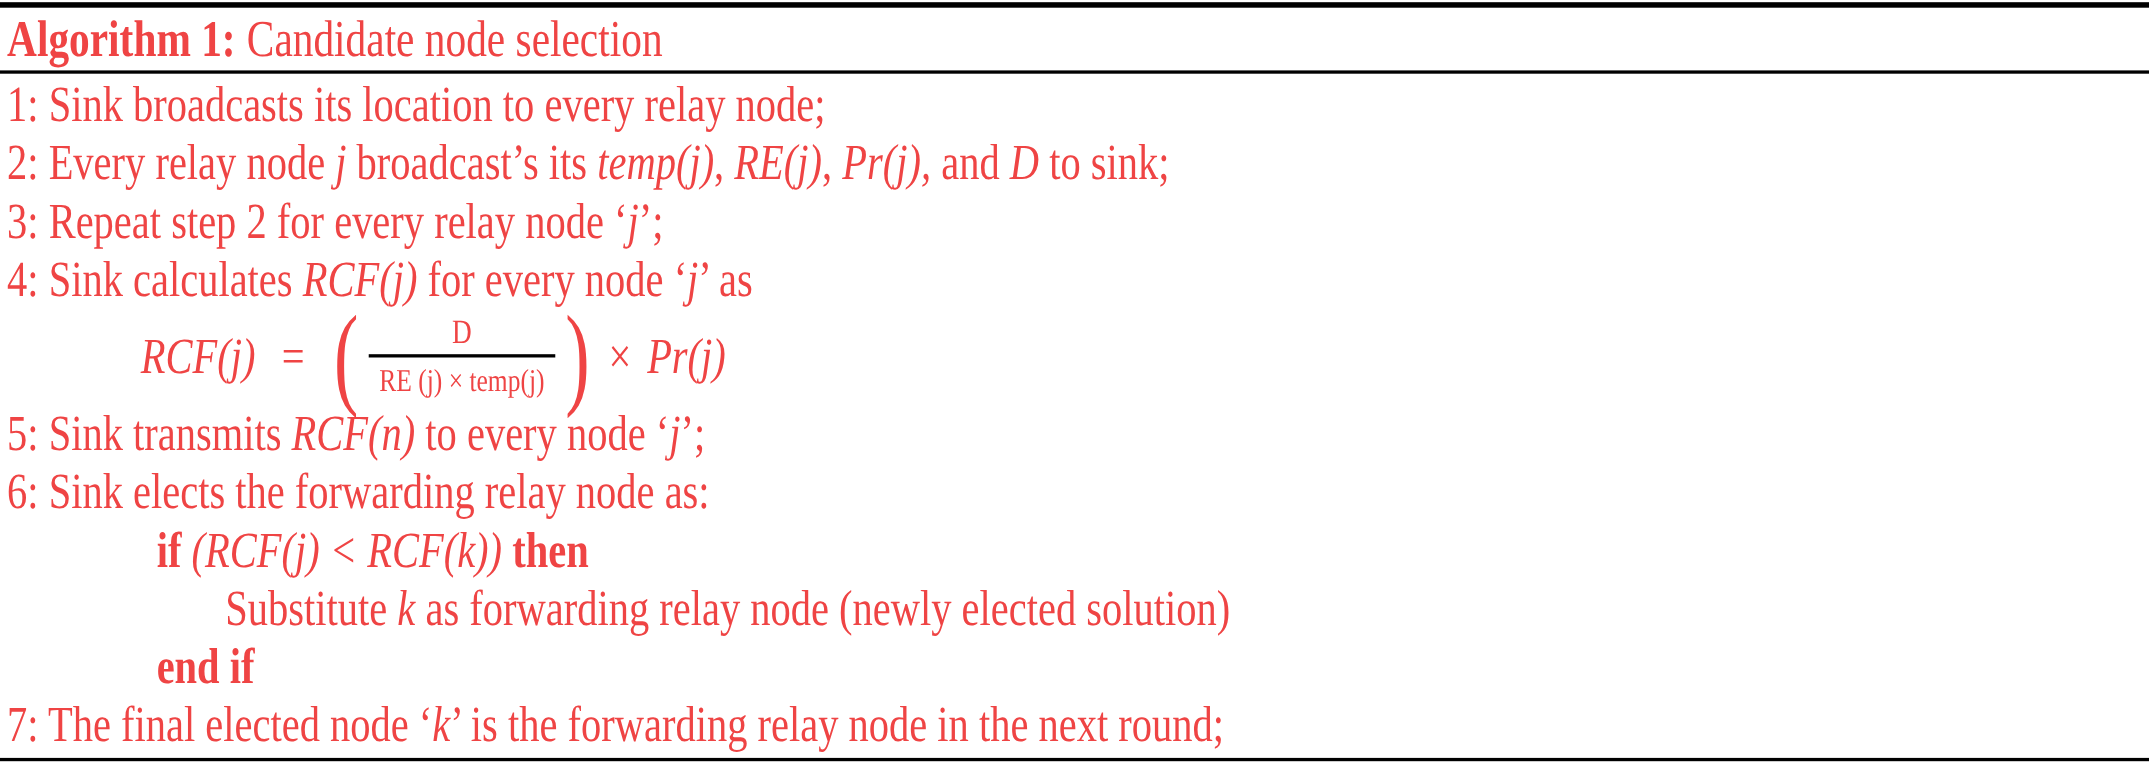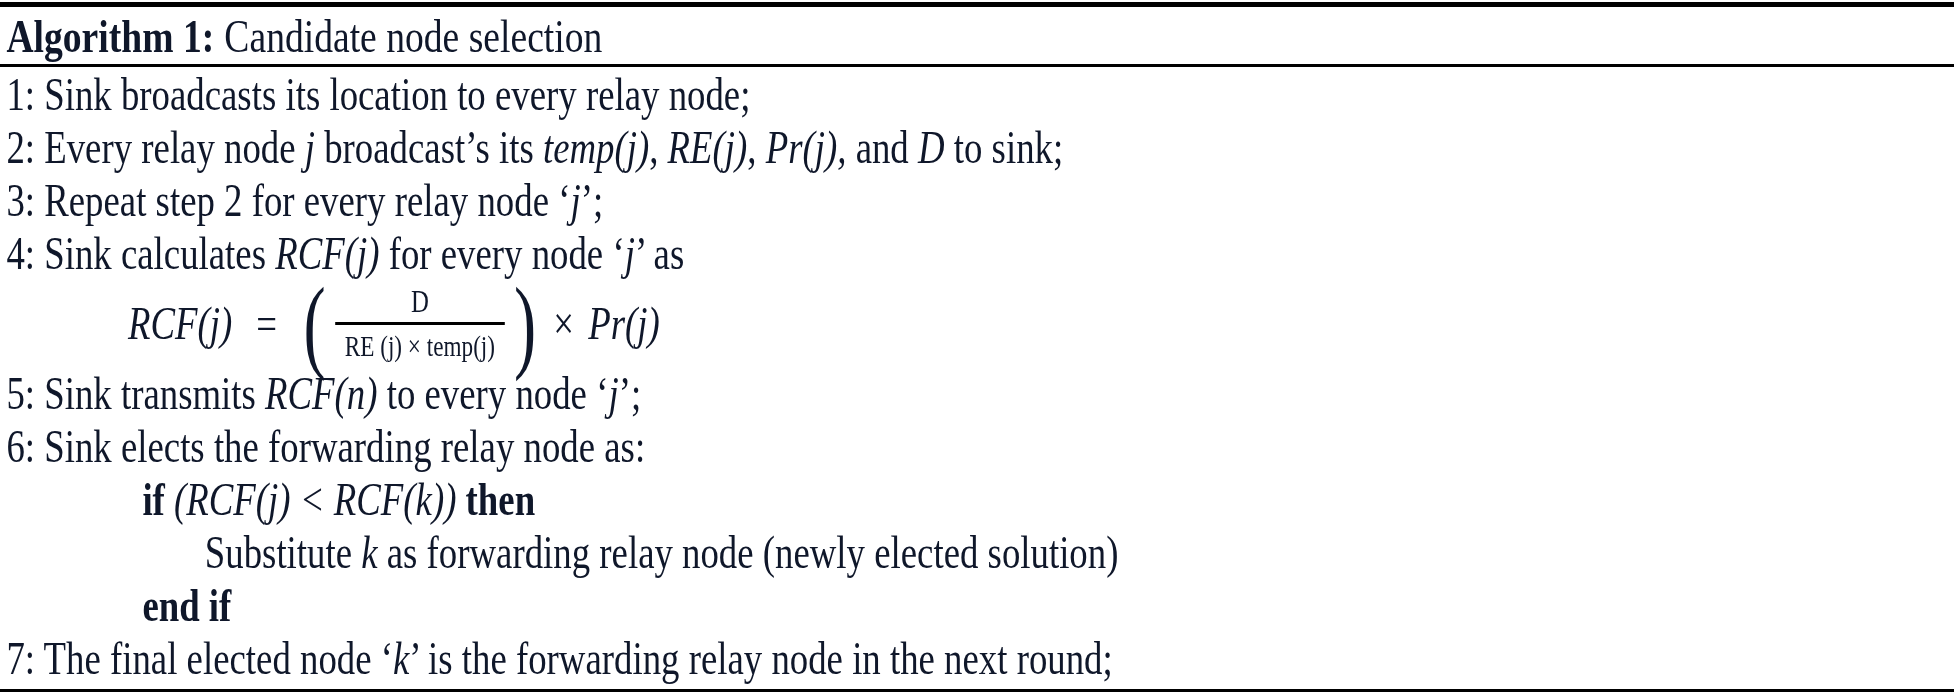--- a/index.html
+++ b/index.html
@@ -5,21 +5,21 @@
   html, body {
     margin: 0;
     padding: 0;
     background: #ffffff;
   }
   #page {
     position: relative;
     width: 1954px;
     height: 700px;
     background: #ffffff;
-    color: #0f172a;
+    color: #ef4444;
     font-family: "Liberation Serif", "DejaVu Serif", serif;
     overflow: hidden;
   }
   .rule {
     background: #000000;
     width: 100%;
   }
   #rule-top { position: absolute; top: 2px; left: 0; height: 5px; }
   #rule-mid { position: absolute; top: 64px; left: 0; height: 3px; }
   #rule-bottom { position: absolute; bottom: 8px; left: 0; height: 3px; }

